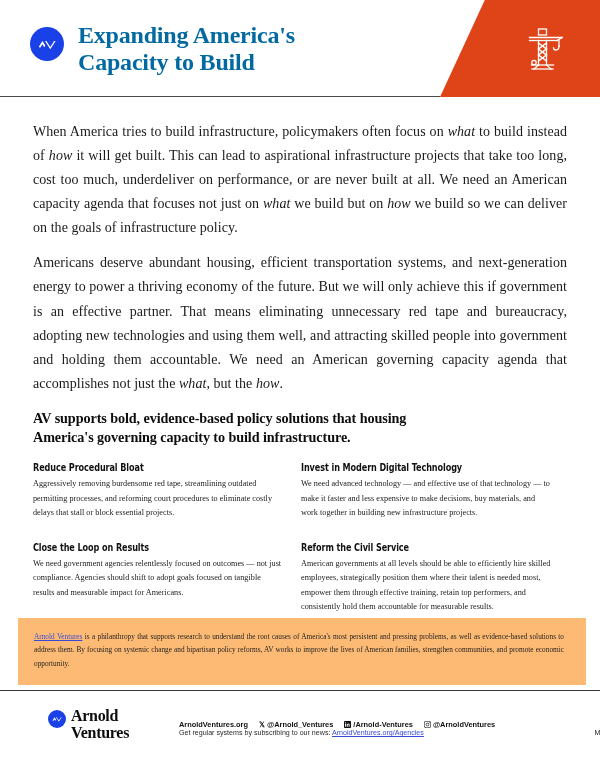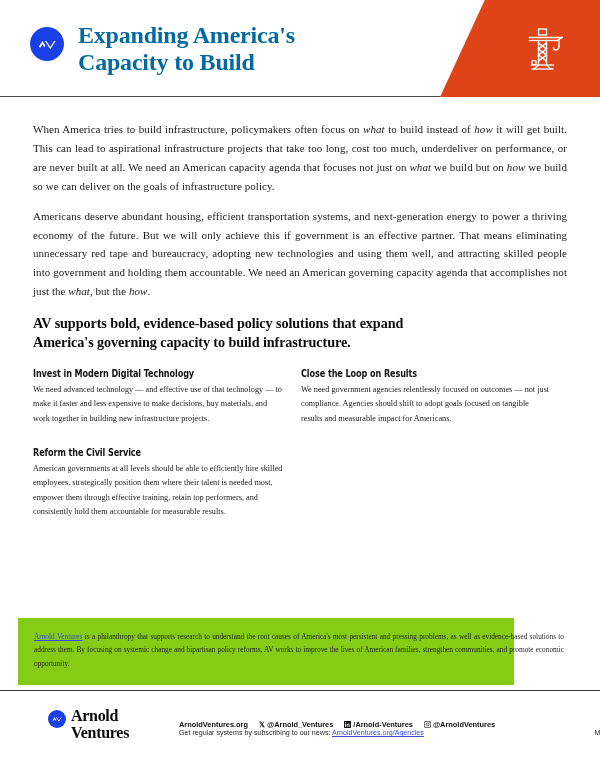--- a/index.html
+++ b/index.html
@@ -87,21 +87,21 @@
   }
 
   
   .content {
     position: absolute;
     left: 33px;
     top: 120px;
     width: 534px;
   }
   .para {
-    font-size: 11px;
+    font-size: 14px;
     line-height: 1.72;
     text-align: justify;
     margin: 0 0 11px 0;
     color: #1a1a1a;
     letter-spacing: 0.05px;
   }
   .para em { font-style: italic; }
 
   .lede {
     font-weight: bold;
@@ -138,23 +138,23 @@
     color: #1a1a1a;
     margin: 0;
     letter-spacing: 0.02px;
   }
 
   
   .disclaimer {
     position: absolute;
     left: 18px;
     top: 618px;
-    width: 496px;
+    width: 568px;
     height: 67px;
-    background: #84cc16;
+    background: #fdba74;
     box-sizing: border-box;
   }
   .disclaimer-text {
     position: absolute;
     left: 16px;
     top: 12px;
     width: 530px;
     font-size: 7.3px;
     line-height: 1.82;
     color: #1f1f1f;
@@ -293,24 +293,28 @@
     </svg>
 
     <div class="header-rule"></div>
   </div>
 
   <div class="content">
 
     <p class="para"><span>When America tries to build infrastructure, policymakers often focus on </span><em>what</em><span> to build instead of </span><em>how</em><span> it will get built. This can lead to aspirational infrastructure projects that take too long, cost too much, underdeliver on performance, or are never built at all. We need an American capacity agenda that focuses not just on </span><em>what</em><span> we build but on </span><em>how</em><span> we build so we can deliver on the goals of infrastructure policy.</span></p>
     <p class="para"><span>Americans deserve abundant housing, efficient transportation systems, and next-generation energy to power a thriving economy of the future. But we will only achieve this if government is an effective partner. That means eliminating unnecessary red tape and bureaucracy, adopting new technologies and using them well, and attracting skilled people into government and holding them accountable. We need an American governing capacity agenda that accomplishes not just the </span><em>what</em><span>, but the </span><em>how</em><span>.</span></p>
 
-    <h2 class="lede">AV supports bold, evidence-based policy solutions that expand
+    <h2 class="lede">AV supports bold, evidence-based policy solutions that housing
 America's governing capacity to build infrastructure.</h2>
 
     <div class="pillars">
+      <div class="pillar">
+        <h3 class="pillar-title">Reduce Procedural Bloat</h3>
+        <p class="pillar-body">Aggressively removing burdensome red tape, streamlining outdated permitting processes, and reforming court procedures to eliminate costly delays that stall or block essential projects.</p>
+      </div>
       <div class="pillar">
         <h3 class="pillar-title">Invest in Modern Digital Technology</h3>
         <p class="pillar-body">We need advanced technology — and effective use of that technology — to make it faster and less expensive to make decisions, buy materials, and work together in building new infrastructure projects.</p>
       </div>
       <div class="pillar">
         <h3 class="pillar-title">Close the Loop on Results</h3>
         <p class="pillar-body">We need government agencies relentlessly focused on outcomes — not just compliance. Agencies should shift to adopt goals focused on tangible results and measurable impact for Americans.</p>
       </div>
       <div class="pillar">
         <h3 class="pillar-title">Reform the Civil Service</h3>

